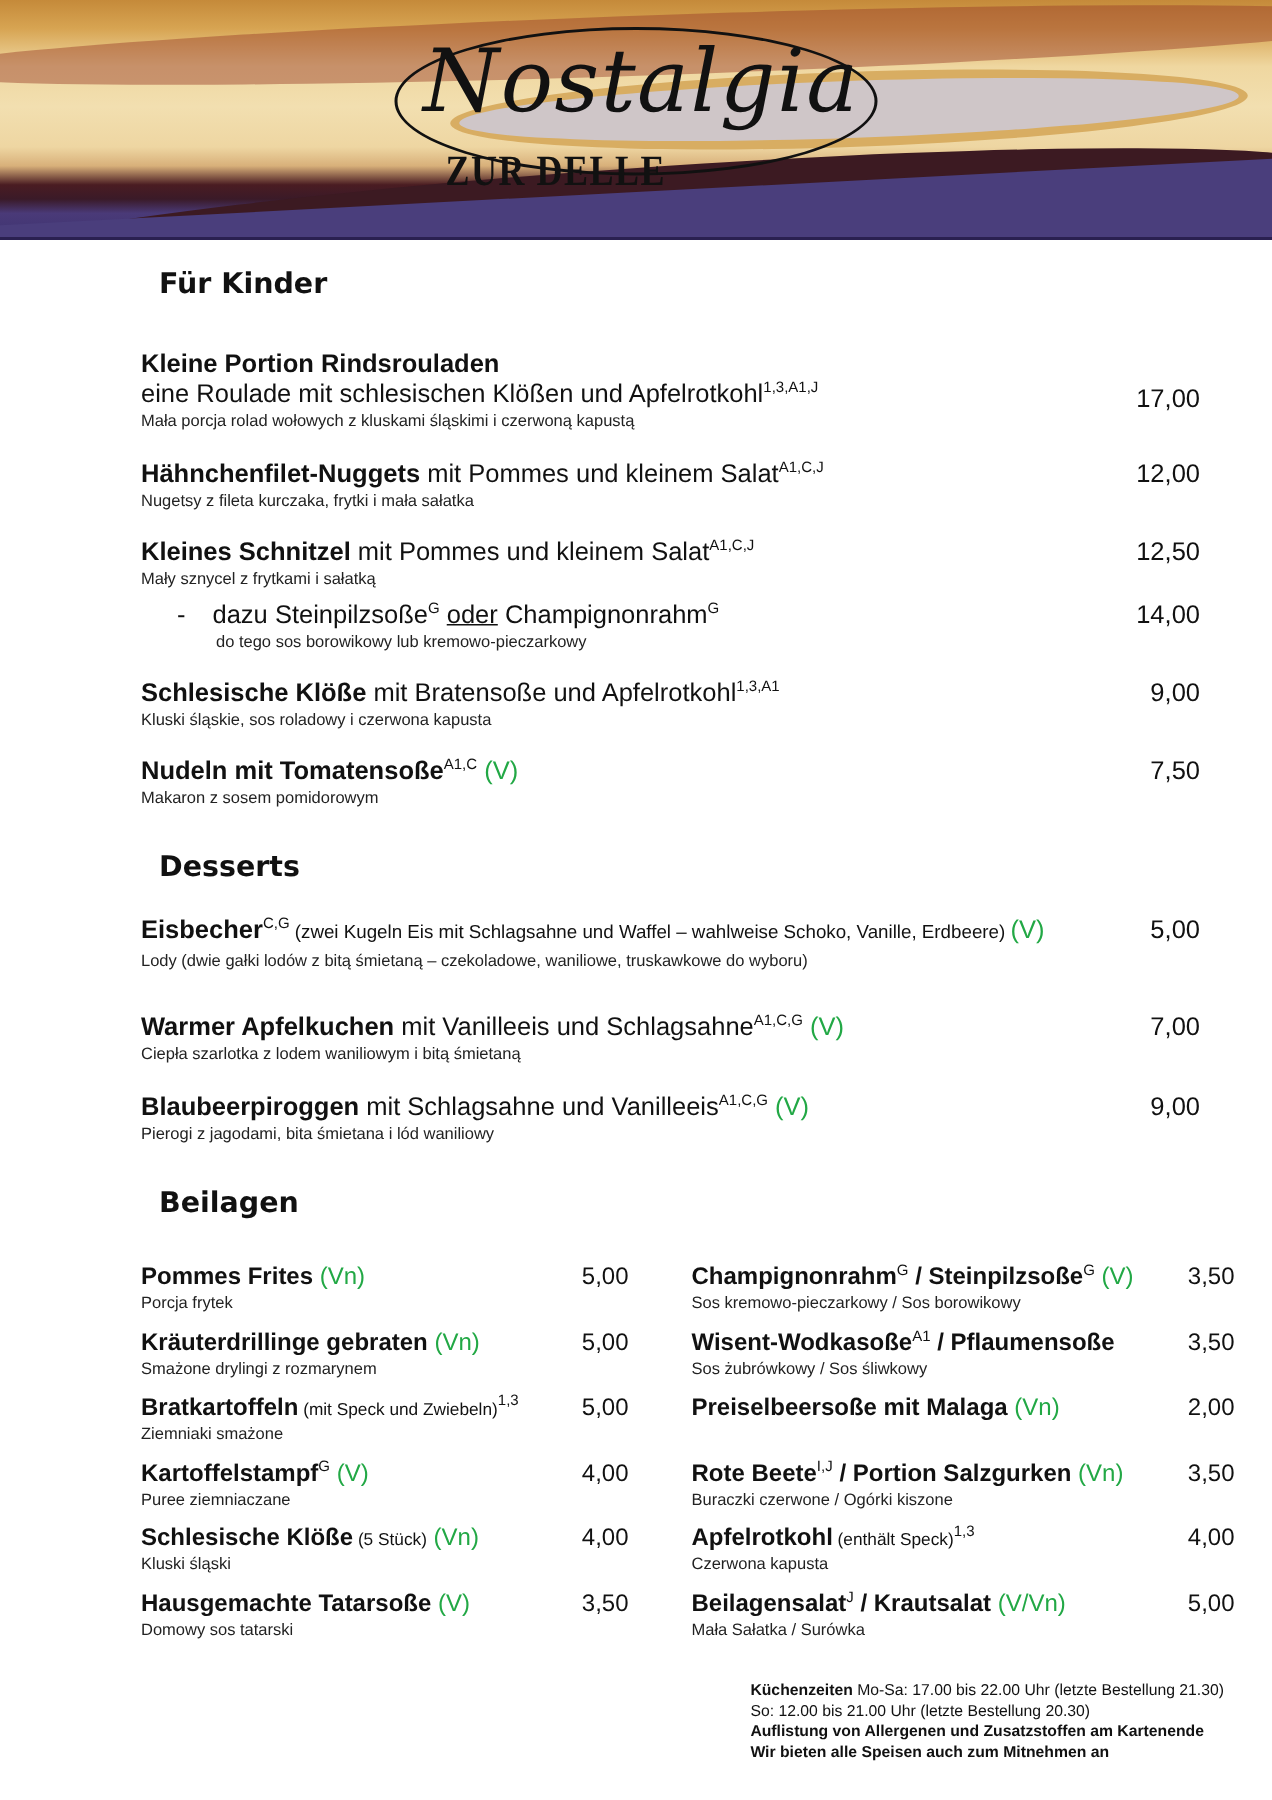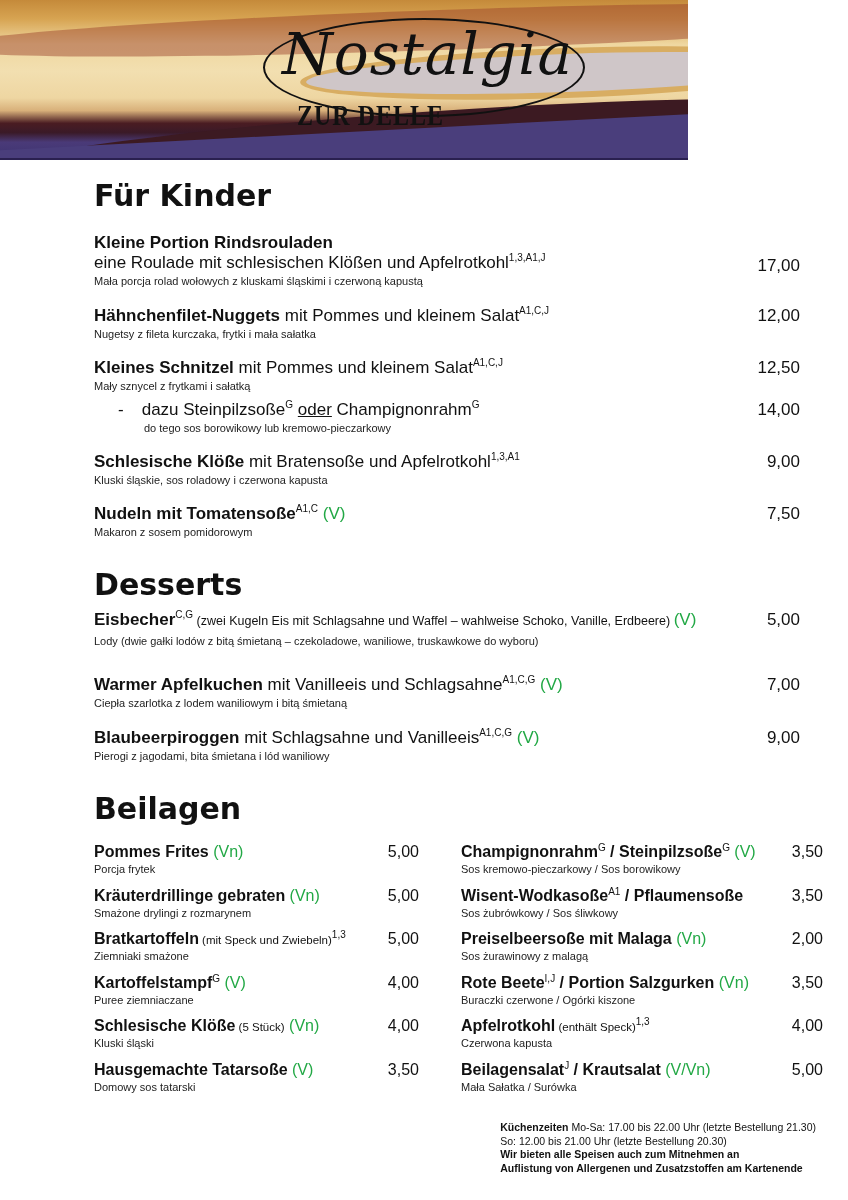--- a/index.html
+++ b/index.html
@@ -1,28 +1,28 @@
 <!DOCTYPE html>
 <html><head>
 <meta charset="utf-8">
 <style>
   html, body { margin:0; padding:0; background:#fff; }
   body { width:848px; height:1200px; position:relative; overflow:hidden; font-family:"Liberation Sans", sans-serif; color:#111; }
-  .banner { position:absolute; left:0; top:0; width:688px; height:158px; overflow:hidden;
+  .banner { position:absolute; left:0; top:0; width:848px; height:158px; overflow:hidden;
     background: linear-gradient(180deg, #c58a3a 0%, #d7a452 12%, #efd7a0 28%, #f2dfb0 45%, #eed6a2 62%, #d8b07a 70%, #4a1c22 78%, #3a1a28 84%, #4a3a78 90%, #3e3472 100%);
     border-bottom:2px solid #2a2050; }
   .banner .wave1 { position:absolute; left:-60px; top:10px; width:1000px; height:40px; border-radius:50%; background:rgba(150,60,40,.45); transform:rotate(-2deg); }
   .banner .wave2 { position:absolute; left:300px; top:48px; width:520px; height:38px; border-radius:50%; background:#cfc6c8; border:6px solid #d8ad62; transform:rotate(-2deg); }
   .banner .wave3 { position:absolute; left:-50px; top:112px; width:950px; height:70px; border-radius:50%; background:#3c1a22; transform:rotate(-4deg); }
   .banner .wave4 { position:absolute; left:-50px; top:128px; width:950px; height:60px; background:#4a3e7c; transform:rotate(-3deg); }
   .logo { position:absolute; left:263px; top:18px; width:318px; height:95px; border:2.5px solid #111; border-radius:50%; }
   .logo-script { position:absolute; left:282px; top:20px; font-family:"DejaVu Serif", serif; font-style:italic; font-size:58px; color:#111; letter-spacing:1px; }
   .logo-sub { position:absolute; left:297px; top:102px; font-family:"Liberation Serif", serif; font-weight:bold; font-size:24px; color:#111; letter-spacing:1px; transform:scaleY(1.2); }
 
-  .section-title { position:absolute; left:94px; font-size:30px; font-weight:bold; font-family:"DejaVu Sans", sans-serif; color:#111; }
+  .section-title { position:absolute; left:106px; font-size:19px; font-weight:bold; font-family:"DejaVu Sans", sans-serif; color:#111; }
   .item { position:absolute; left:94px; width:730px; }
   .item .line { font-size:17px; white-space:nowrap; }
   .b { font-weight:bold; }
   .sup { font-size:10px; vertical-align:super; line-height:0; }
   .veg { color:#22a845; }
   .small-note { font-size:12.5px; }
   .pl { font-size:11px; color:#222; margin-top:2px; white-space:nowrap; }
   .price { position:absolute; right:24px; top:0; font-size:17px; }
   .u { text-decoration:underline; }
 
@@ -145,21 +145,20 @@
     <div class="pl">Sos kremowo-pieczarkowy / Sos borowikowy</div>
     <div class="price">3,50</div>
   </div>
   <div class="ent">
     <div class="line"><span class="b">Wisent-Wodkasoße</span><span class="sup">A1</span><span class="b"> / Pflaumensoße</span></div>
     <div class="pl">Sos żubrówkowy / Sos śliwkowy</div>
     <div class="price">3,50</div>
   </div>
   <div class="ent">
     <div class="line"><span class="b">Preiselbeersoße mit Malaga</span><span class="veg"> (Vn)</span></div>
-    <div class="pl">Sos żurawinowy z malagą</div>
     <div class="price">2,00</div>
   </div>
   <div class="ent">
     <div class="line"><span class="b">Rote Beete</span><span class="sup">I,J</span><span class="b"> / Portion Salzgurken</span><span class="veg"> (Vn)</span></div>
     <div class="pl">Buraczki czerwone / Ogórki kiszone</div>
     <div class="price">3,50</div>
   </div>
   <div class="ent">
     <div class="line"><span class="b">Apfelrotkohl</span><span class="small-note" style="font-size:11.5px"> (enthält Speck)</span><span class="sup">1,3</span></div>
     <div class="pl">Czerwona kapusta</div>
@@ -168,15 +167,15 @@
   <div class="ent">
     <div class="line"><span class="b">Beilagensalat</span><span class="sup">J</span><span class="b"> / Krautsalat</span><span class="veg"> (V/Vn)</span></div>
     <div class="pl">Mała Sałatka / Surówka</div>
     <div class="price">5,00</div>
   </div>
 </div>
 
 <div class="footer">
   <div><span class="b">Küchenzeiten</span><span> Mo-Sa: 17.00 bis 22.00 Uhr (letzte Bestellung 21.30)</span></div>
   <div>So: 12.00 bis 21.00 Uhr (letzte Bestellung 20.30)</div>
+  <div class="b">Auflistung von Allergenen und Zusatzstoffen am Kartenende</div>
   <div class="b">Wir bieten alle Speisen auch zum Mitnehmen an</div>
-  <div class="b">Auflistung von Allergenen und Zusatzstoffen am Kartenende</div>
 </div>
 
 </body></html>

